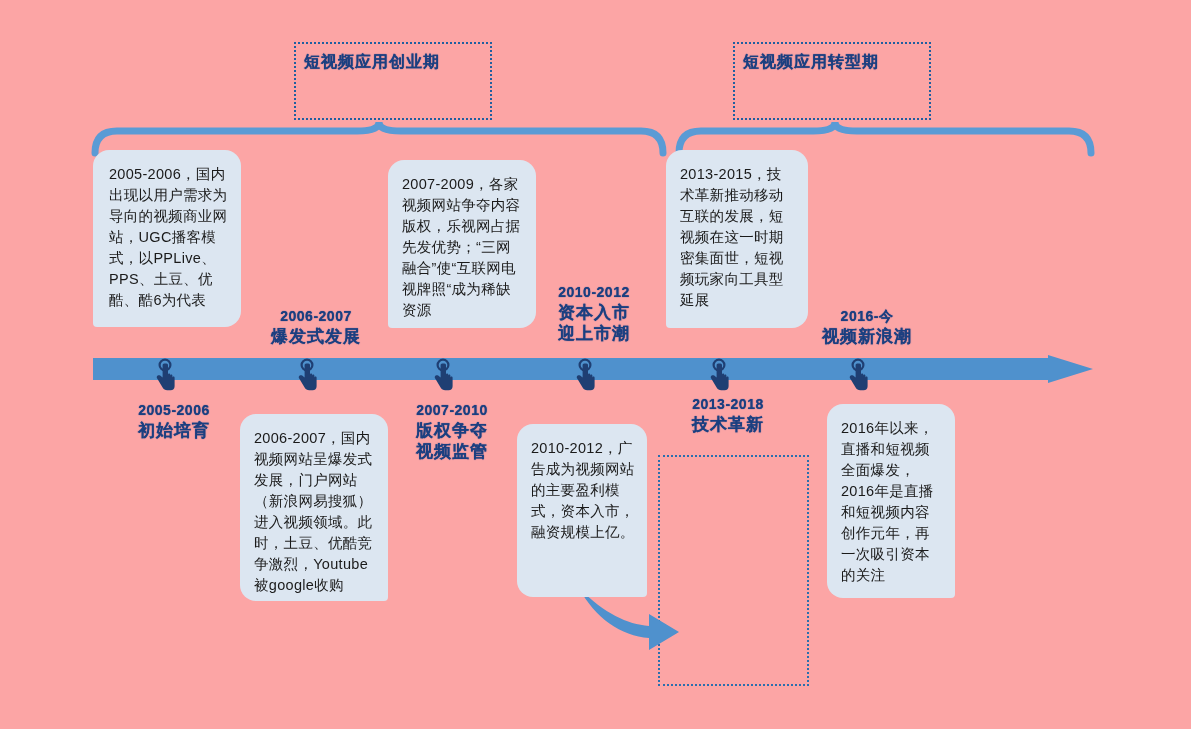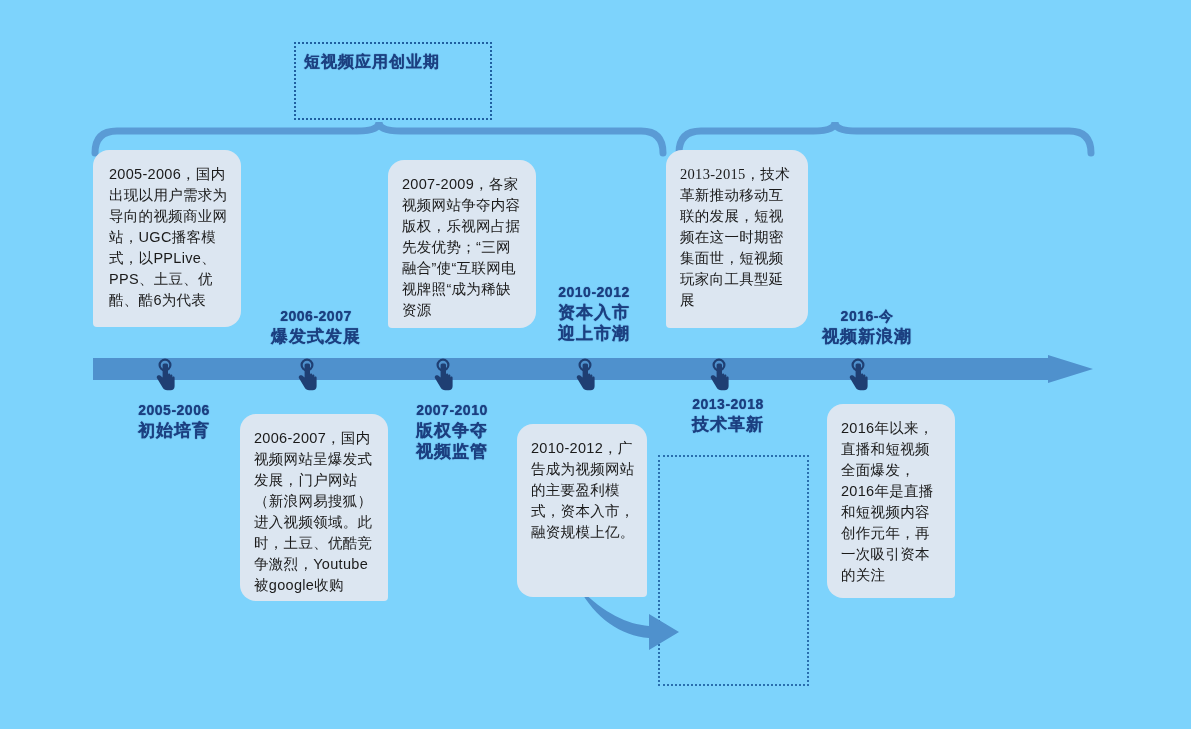--- a/index.html
+++ b/index.html
@@ -13,21 +13,21 @@
     position: relative;
     overflow: hidden;
     font-family: "Liberation Sans", "DejaVu Sans", sans-serif;
   }
 
   #stage {
     position: absolute;
     left: 0; top: 0;
     width: 1191px;
     height: 729px;
-    background: #7dd3fc;
+    background: #fca5a5;
   }
 
   
   .phase-box {
     position: absolute;
     border: 2px dotted #1f5fa0;
     box-sizing: border-box;
     background: transparent;
   }
   .phase-box .phase-label {
@@ -110,20 +110,23 @@
   svg { display: block; overflow: visible; }
 </style>
 </head>
 <body>
 
 <div id="stage">
 
   <div class="phase-box" id="ph0" style="left: 294px; top: 42px; width: 198px; height: 78px;">
     <span class="phase-label">短视频应用创业期</span>
   </div>
+  <div class="phase-box" id="ph1" style="left: 733px; top: 42px; width: 198px; height: 78px;">
+    <span class="phase-label">短视频应用转型期</span>
+  </div>
 
   <svg id="braces-layer" width="1191" height="729" style="position:absolute;left:0;top:0;pointer-events:none;">
 
     <path id="brace-left-path" fill="none" stroke="#5a9bd5" stroke-width="7" stroke-linecap="round" d="M95,153 Q95,131 117,131 L357,131 Q379,131 379,122 Q379,131 401,131 L641,131 Q663,131 663,153"></path>
 
     <path id="brace-right-path" fill="none" stroke="#5a9bd5" stroke-width="7" stroke-linecap="round" d="M679,153 Q679,131 701,131 L813,131 Q835,131 835,122 Q835,131 857,131 L1069,131 Q1091,131 1091,153"></path>
   </svg>
 
   <svg id="timeline-bar" viewBox="0 0 1000 28" preserveAspectRatio="none">
     <path d="M0,3 L955,3 L955,0 L1000,14 L955,28 L955,25 L0,25 Z" fill="#4f91cd"></path>
@@ -140,21 +143,21 @@
   </div>
   <div class="card card-bottom" id="c1" style="left: 240px; top: 414px; width: 148px; height: 187px;">
     <p>2006-2007，国内视频网站呈爆发式发展，门户网站（新浪网易搜狐）进入视频领域。此时，土豆、优酷竞争激烈，Youtube被google收购</p>
   </div>
   <div class="card card-top" id="c2" style="left: 388px; top: 160px; width: 148px; height: 168px;">
     <p>2007-2009，各家视频网站争夺内容版权，乐视网占据先发优势；“三网融合”使“互联网电视牌照“成为稀缺资源</p>
   </div>
   <div class="card card-bottom" id="c3" style="left: 517px; top: 424px; width: 130px; height: 173px;">
     <p>2010-2012，广告成为视频网站的主要盈利模式，资本入市，融资规模上亿。</p>
   </div>
-  <div class="card card-top" id="c4" style="left: 666px; top: 150px; width: 142px; height: 178px; font-family: Liberation Serif, serif;">
+  <div class="card card-top" id="c4" style="left: 666px; top: 150px; width: 142px; height: 178px;">
     <p>2013-2015，技术革新推动移动互联的发展，短视频在这一时期密集面世，短视频玩家向工具型延展</p>
   </div>
   <div class="card card-bottom" id="c5" style="left: 827px; top: 404px; width: 128px; height: 194px;">
     <p>2016年以来，直播和短视频全面爆发，2016年是直播和短视频内容创作元年，再一次吸引资本的关注</p>
   </div>
 
   <div class="milestone" id="m0" style="left: 104px; top: 402px; width: 140px;">
     <span class="m-year">2005-2006</span>
     <span class="m-name">初始培育</span>
   </div>

